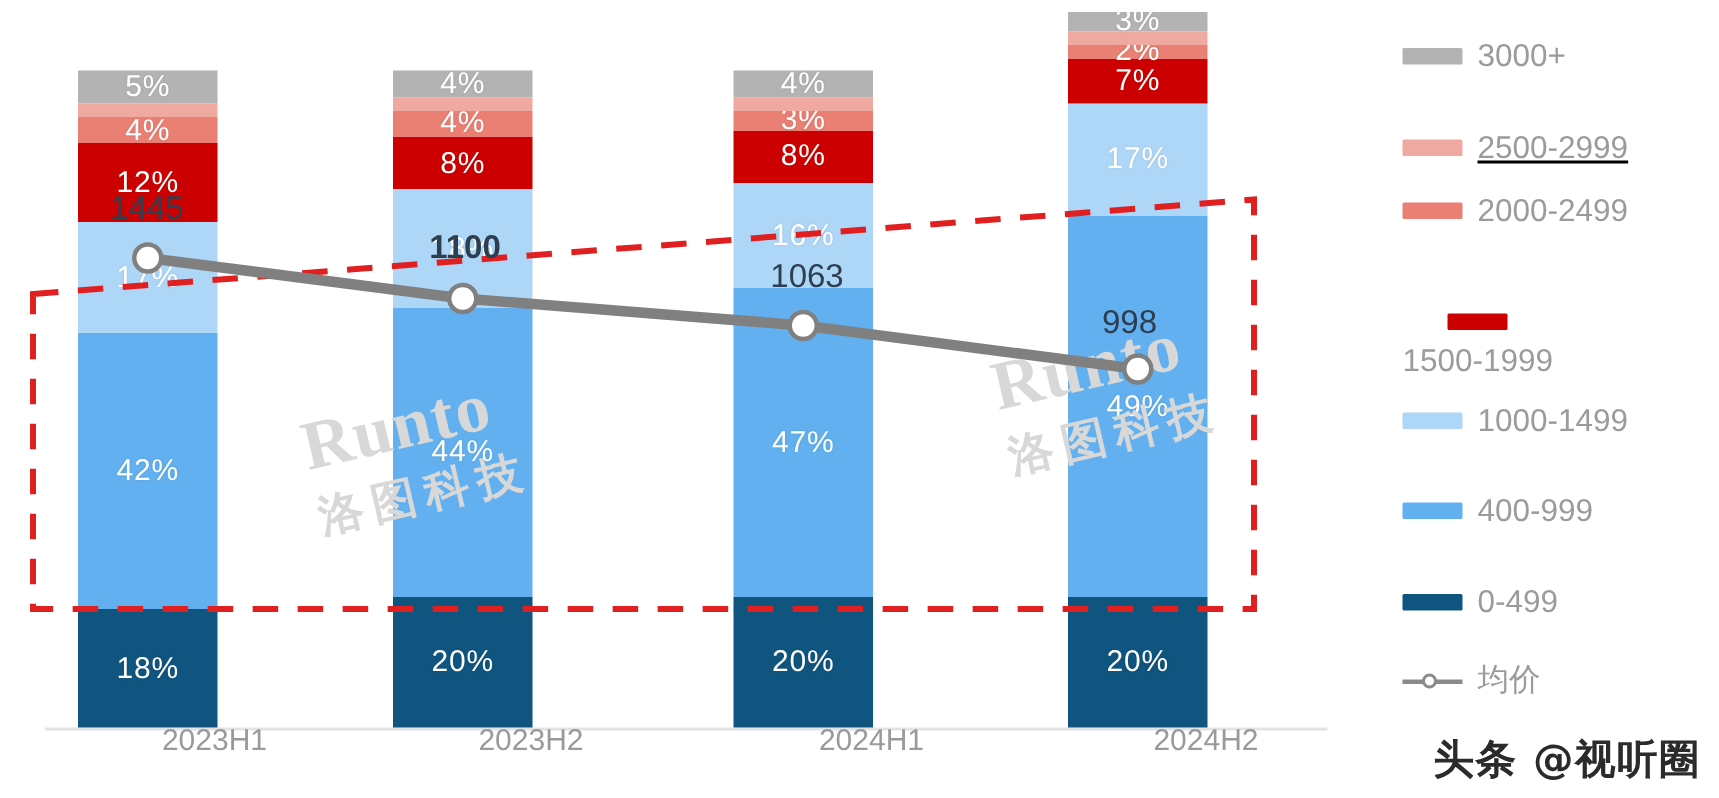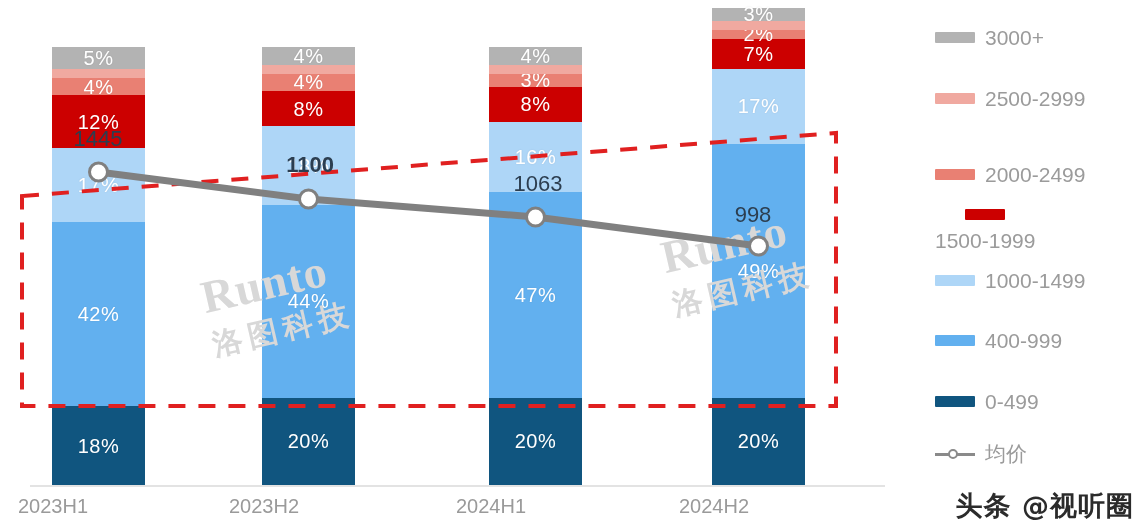--- a/index.html
+++ b/index.html
@@ -40,22 +40,22 @@
   .avg-label{
     position:absolute;
     font-size:22px;color:#2c3e50;
     white-space:nowrap;
     transform:translateX(-50%);
     z-index:7;
   }
 
   
   .xlab{
-    position:absolute;top:495px;width:160px;
-    text-align:left;font-size:20px;color:#9a9a9a;
+    position:absolute;top:483px;width:160px;
+    text-align:right;font-size:20px;color:#9a9a9a;
     transform:translateX(-50%);
   }
 
   
   .overlay{position:absolute;left:0;top:0;width:910px;height:532px;pointer-events:none;}
   .overlay.below{z-index:4;}
   .overlay.above{z-index:6;}
 
   
   .legend{
@@ -228,25 +228,25 @@
     <div class="xlab" style="left:309px;">2023H2</div>
     <div class="xlab" style="left:536px;">2024H1</div>
     <div class="xlab" style="left:759px;">2024H2</div>
   </div>
 
   <div class="legend">
     <div class="legend-item" style="top:27px;">
       <span class="swatch" style="background:#b3b3b3;"></span>
       <span class="legend-label">3000+</span>
     </div>
-    <div class="legend-item" style="top:88px;">
+    <div class="legend-item" style="top:88px;text-decoration:underline;">
       <span class="swatch" style="background:#f0a9a0;"></span>
       <span class="legend-label">2500-2999</span>
     </div>
-    <div class="legend-item" style="top:164px;">
+    <div class="legend-item" style="top:130px;">
       <span class="swatch" style="background:#e98073;"></span>
       <span class="legend-label">2000-2499</span>
     </div>
     <div class="legend-item" style="top:209px;flex-direction:column;">
       <span class="swatch" style="background:#cc0000;"></span>
       <span class="legend-label">1500-1999</span>
     </div>
     <div class="legend-item" style="top:270px;">
       <span class="swatch" style="background:#aed6f7;"></span>
       <span class="legend-label">1000-1499</span>

